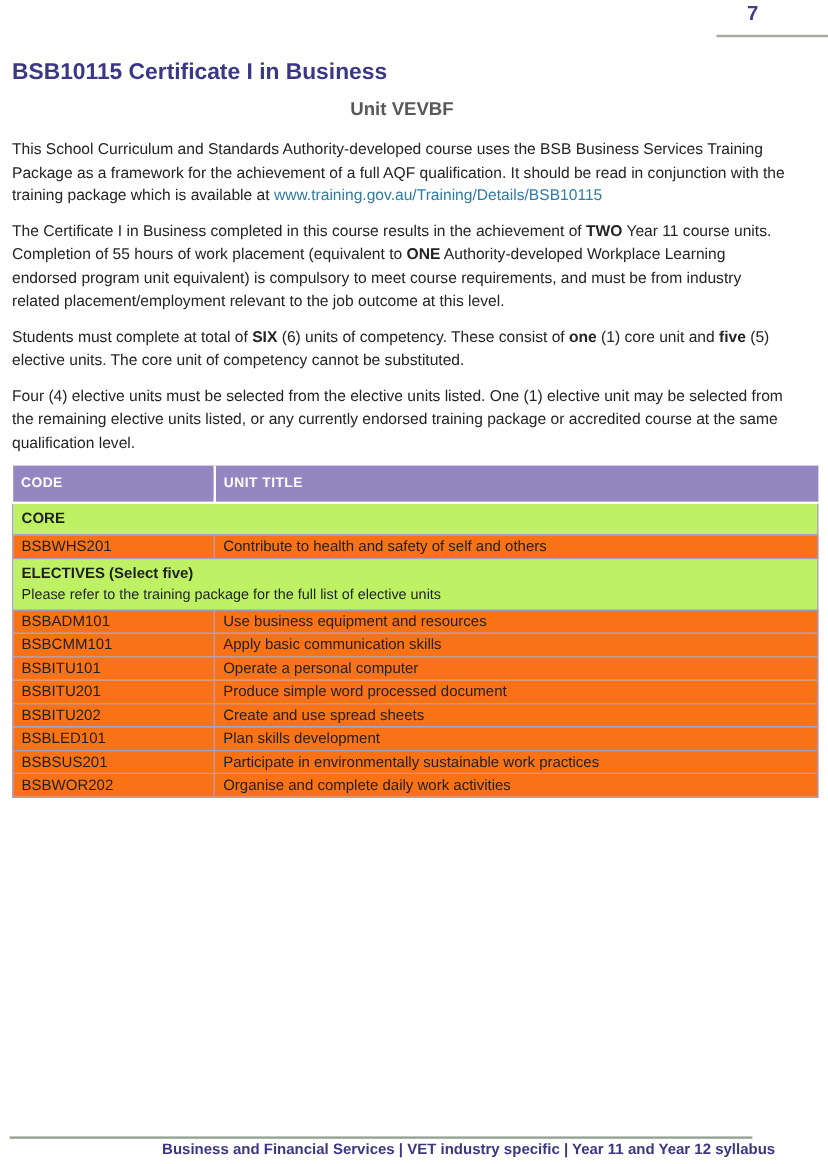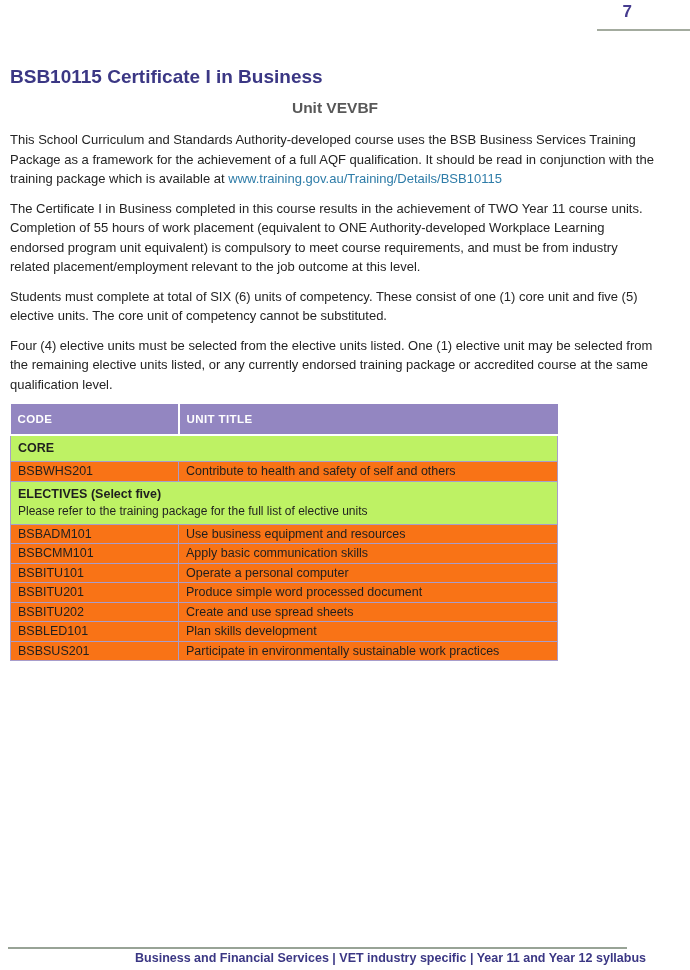--- a/index.html
+++ b/index.html
@@ -11,37 +11,37 @@
   
   .pagenum {
     position:absolute; top:2px; right:58px;
     font-size:17px; font-weight:bold; color:#463c8f;
   }
   .pagenum-rule {
     position:absolute; top:29px; left:597px; right:0; height:2px;
     background:#a3ab9e;
   }
   
-  .content { position:absolute; left:10px; top:58px; width:650px; }
+  .content { position:absolute; left:10px; top:42px; width:650px; }
   h1.title {
     margin:8px 0 10px 0; font-size:19px; line-height:22px;
     font-weight:bold; color:#3b3784;
   }
   h2.subtitle {
     margin:0 0 13px 0; font-size:15.5px; line-height:19px;
     font-weight:bold; color:#585858;text-align:center;
   }
   .paras p {
     margin:0 0 10px 0; font-size:13px; line-height:19.5px; color:#242424;
   }
-  .paras .b { font-weight:normal; }
+  .paras .b { font-weight:bold; }
   .paras .link { color:#2e7ca8; cursor:pointer; }
   
   table.units {
-    width:548px; margin-top:7px; border-collapse:collapse;
+    width:672px; margin-top:7px; border-collapse:collapse;
     font-size:12.5px; color:#1f1f1f;padding-left:22px;
   }
   table.units th {
     background:#9386c1; color:#ffffff; text-align:left;
     font-size:11.5px; letter-spacing:.4px; font-weight:bold;
     padding:9px 7px; border:0; border-bottom:2px solid #ffffff;
   }
   table.units th:first-child { width:153px; border-right:2px solid #ffffff; }
   table.units tbody td { border:1px solid #a89dcb; }
   tr.section-row td {
@@ -124,20 +124,24 @@
             <td>Create and use spread sheets</td>
           </tr>
           <tr class="unit-row">
             <td>BSBLED101</td>
             <td>Plan skills development</td>
           </tr>
           <tr class="unit-row">
             <td>BSBSUS201</td>
             <td>Participate in environmentally sustainable work practices</td>
           </tr>
+          <tr class="unit-row">
+            <td>BSBWOR202</td>
+            <td>Organise and complete daily work activities</td>
+          </tr>
         </tbody>
     </table>
   </div>
 
   <div class="footer-rule"></div>
   <div class="footer">Business and Financial Services | VET industry specific | Year 11 and Year 12 syllabus</div>
 
 </div>
 
 </body></html>

